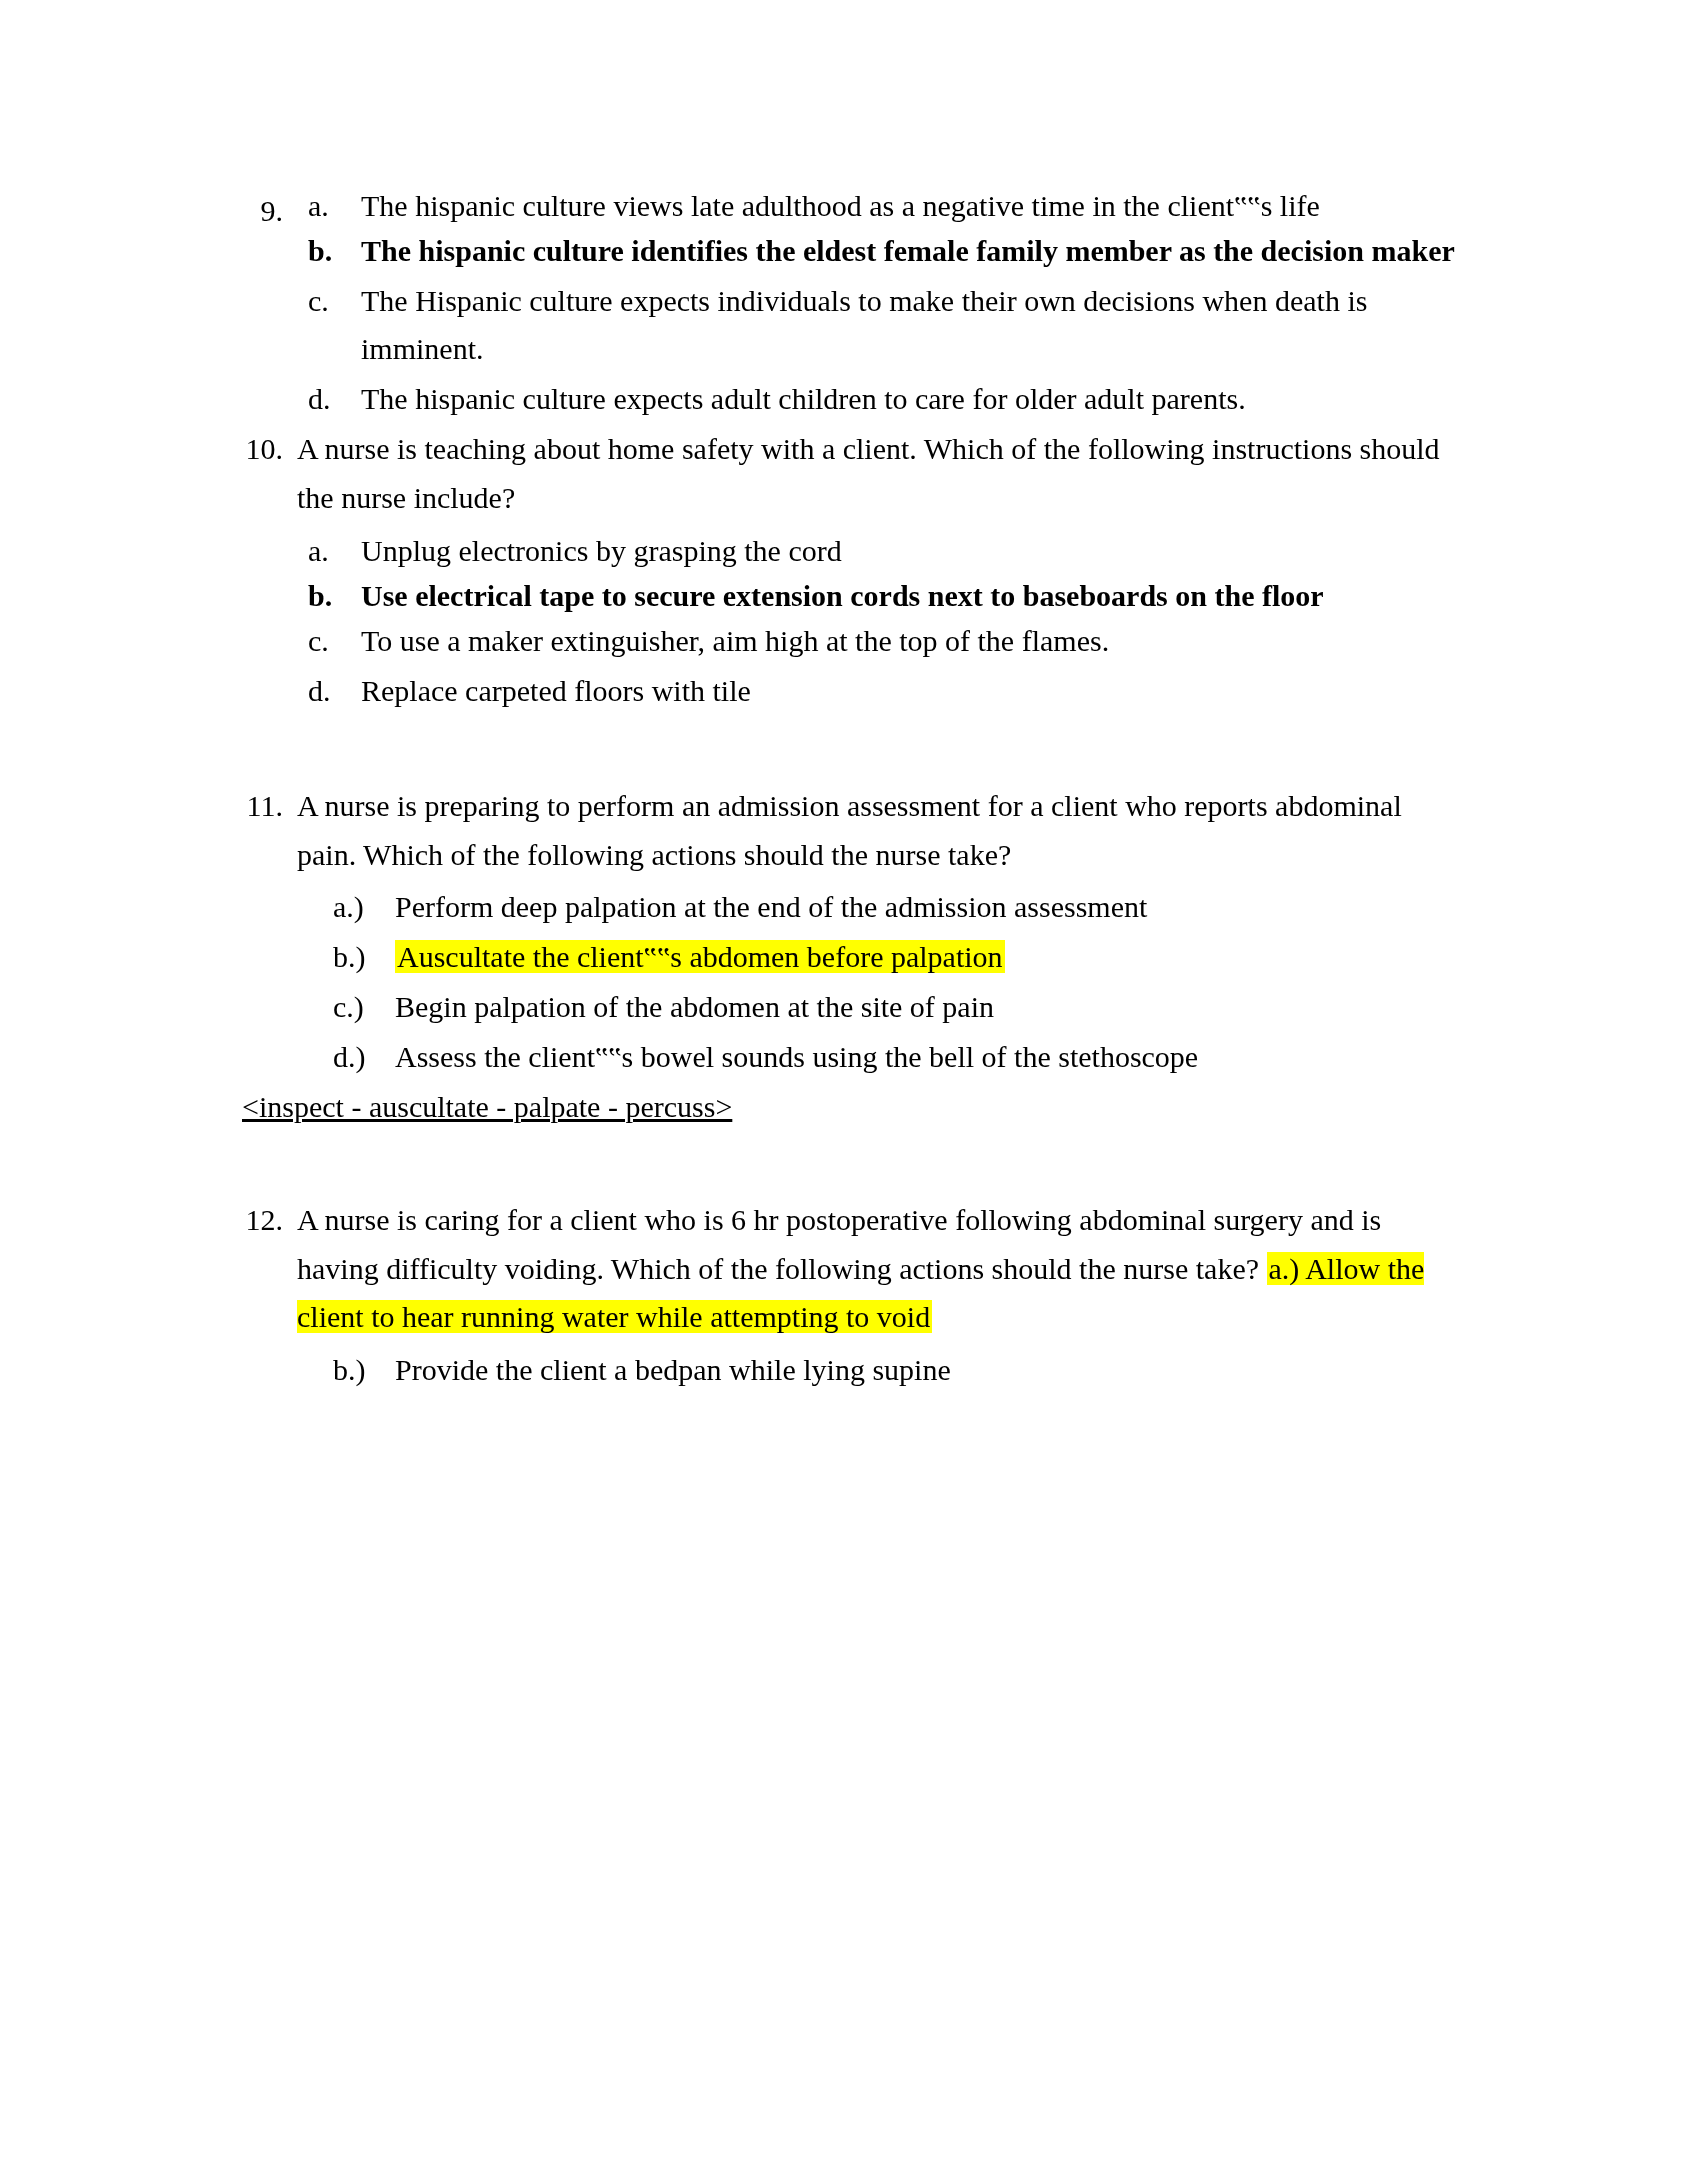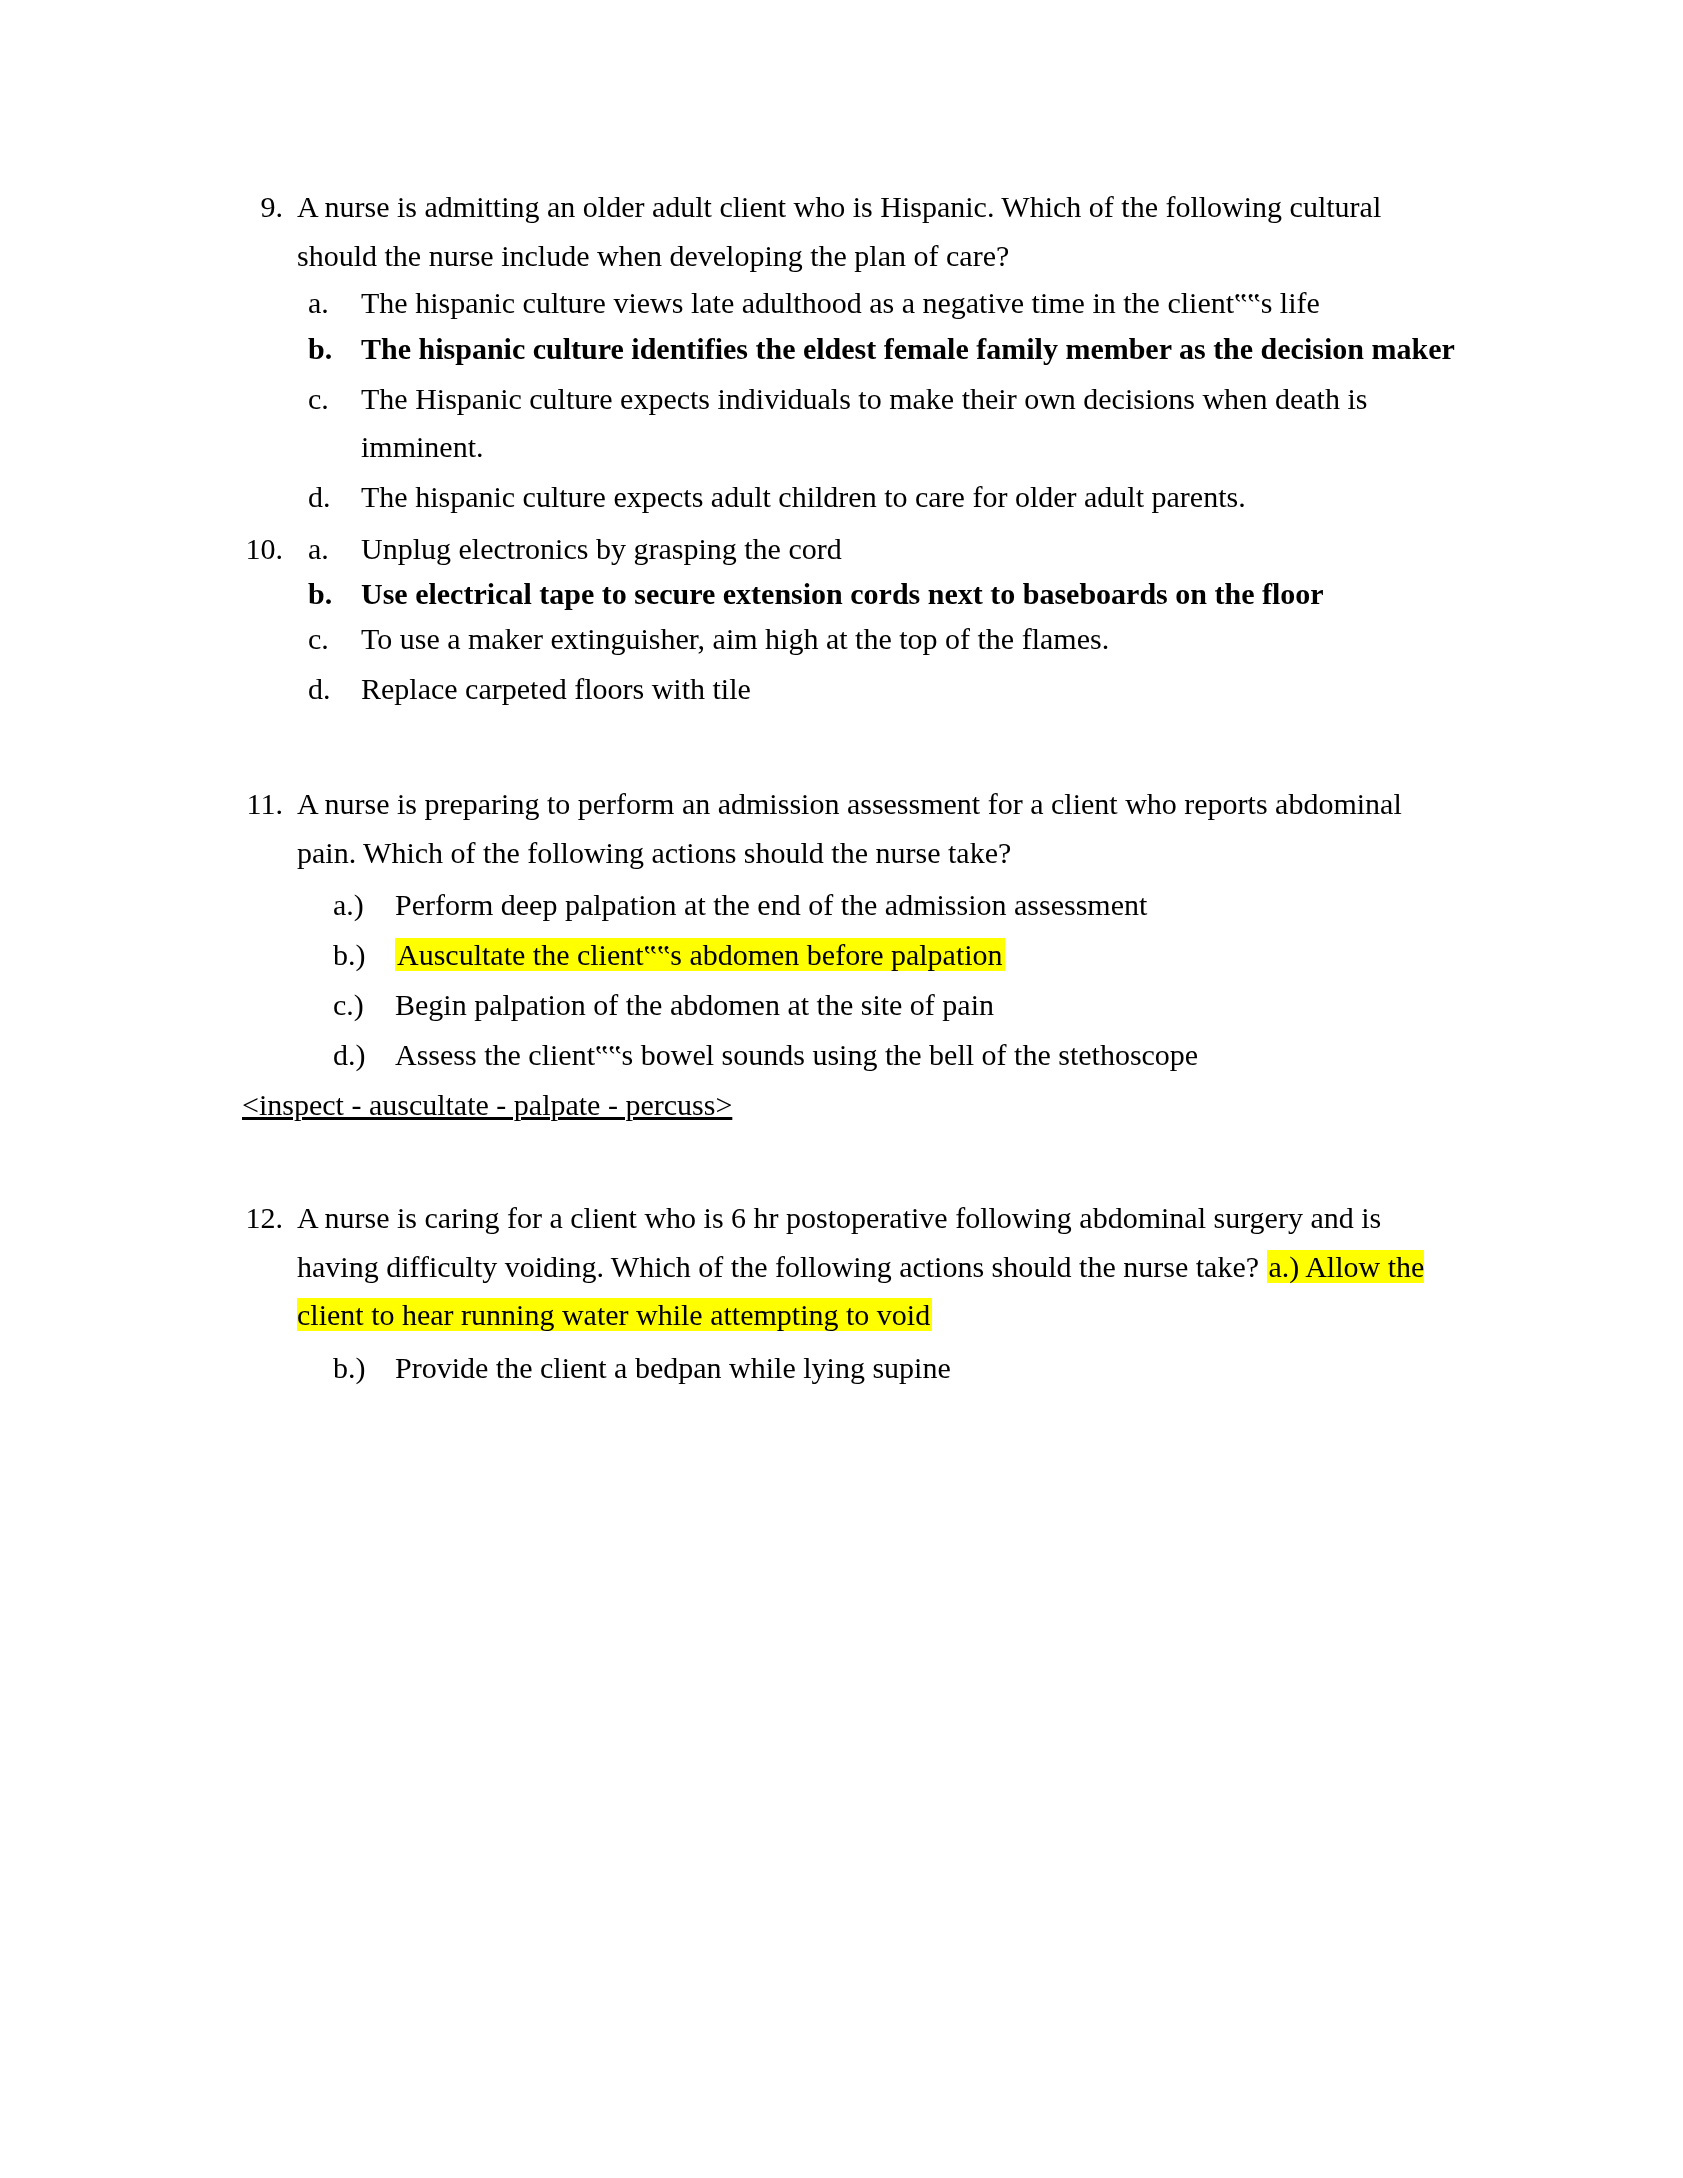--- a/index.html
+++ b/index.html
@@ -97,21 +97,20 @@
 </style>
 </head>
 <body>
 
 <div class="page">
 
   <ol class="qlist">
 
     <li class="question">
       <span class="qnum">9.</span>
-      <span class="qtext">A nurse is admitting an older adult client who is Hispanic. Which of the following cultural should the nurse include when developing the plan of care?</span>
       <ul class="options">
         <li class="opt tight">
           <span class="opt-label">a.</span>
           <span class="opt-text">The hispanic culture views late adulthood as a negative time in the client‟‟s life</span>
         </li>
         <li class="opt">
           <span class="opt-label bold">b.</span>
           <span class="opt-text bold">The hispanic culture identifies the eldest female family member as the decision maker</span>
         </li>
         <li class="opt">
@@ -120,20 +119,21 @@
         </li>
         <li class="opt">
           <span class="opt-label">d.</span>
           <span class="opt-text">The hispanic culture expects adult children to care for older adult parents.</span>
         </li>
       </ul>
     </li>
 
     <li class="question">
       <span class="qnum">10.</span>
+      <span class="qtext">A nurse is teaching about home safety with a client. Which of the following instructions should the nurse include?</span>
       <ul class="options">
         <li class="opt">
           <span class="opt-label">a.</span>
           <span class="opt-text">Unplug electronics by grasping the cord</span>
         </li>
         <li class="opt tight">
           <span class="opt-label bold">b.</span>
           <span class="opt-text bold">Use electrical tape to secure extension cords next to baseboards on the floor</span>
         </li>
         <li class="opt">

